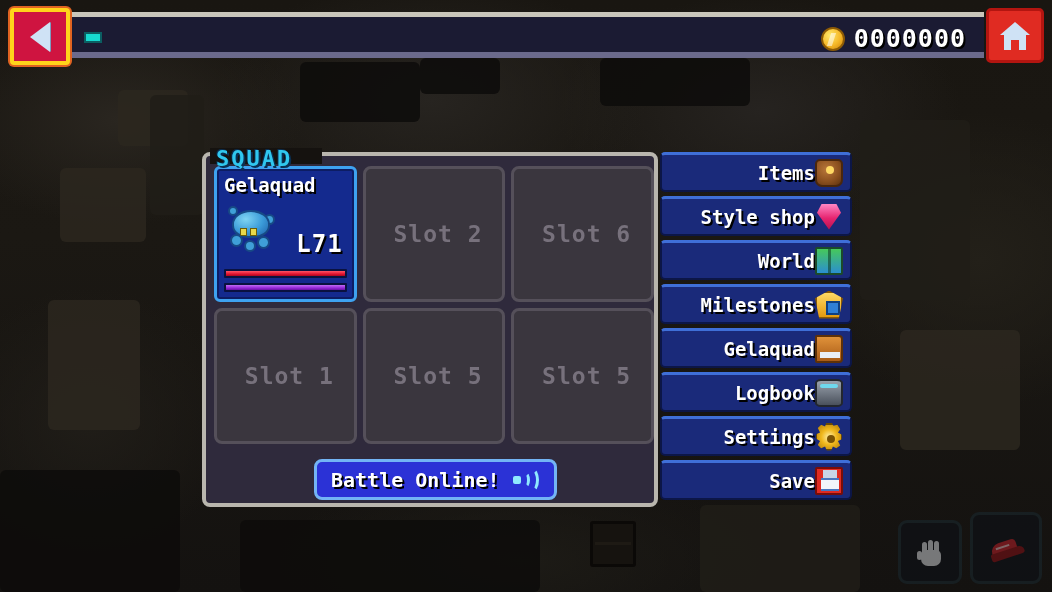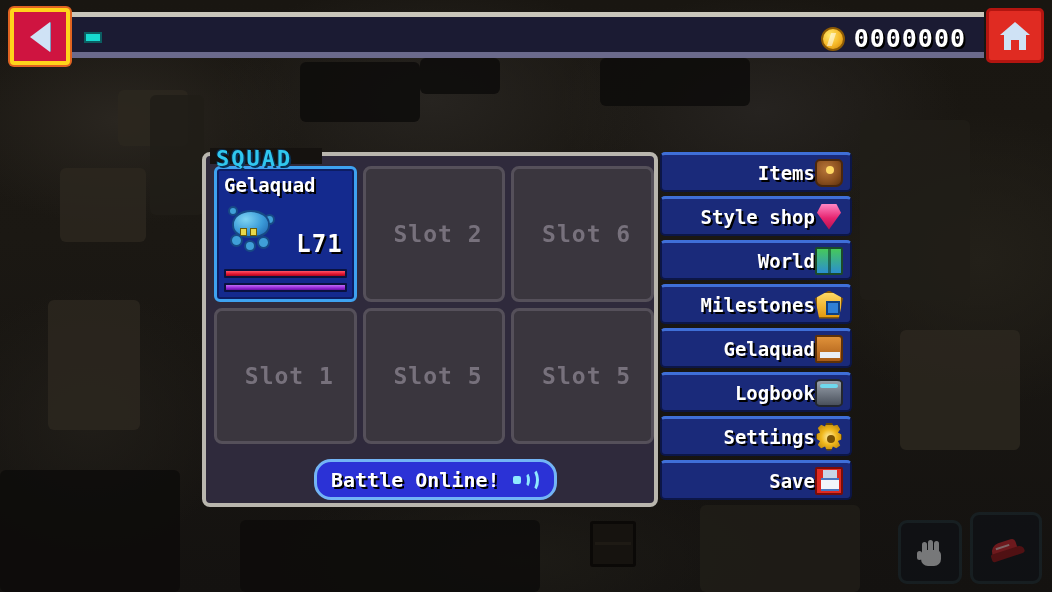--- a/index.html
+++ b/index.html
@@ -214,21 +214,21 @@
   }
   .bar .fill { height:100%; }
   .bar.hp .fill { background:linear-gradient(180deg,#ff5566 0%, #e21330 60%, #a8061f 100%); }
   .bar.mp .fill { background:linear-gradient(180deg,#c06bf5 0%, #9427d8 60%, #6a13a4 100%); }
 
   #battle-btn {
     position:absolute; left:108px; top:303px;
     width:243px; height:41px;
     background:#2b32d6;
     border:3px solid #73b4f5;
-    border-radius:17px;
+    border-radius:8px;
     display:flex; align-items:center; justify-content:space-between;
     padding:0 12px 0 14px;
     cursor:pointer;
   }
   #battle-label {
     color:#ffffff; font-size:20px; font-weight:bold;
     text-shadow:2px 2px 0 #000;
     font-family:"DejaVu Sans Mono", monospace;
   }
   .broadcast { position:relative; width:30px; height:24px; }

